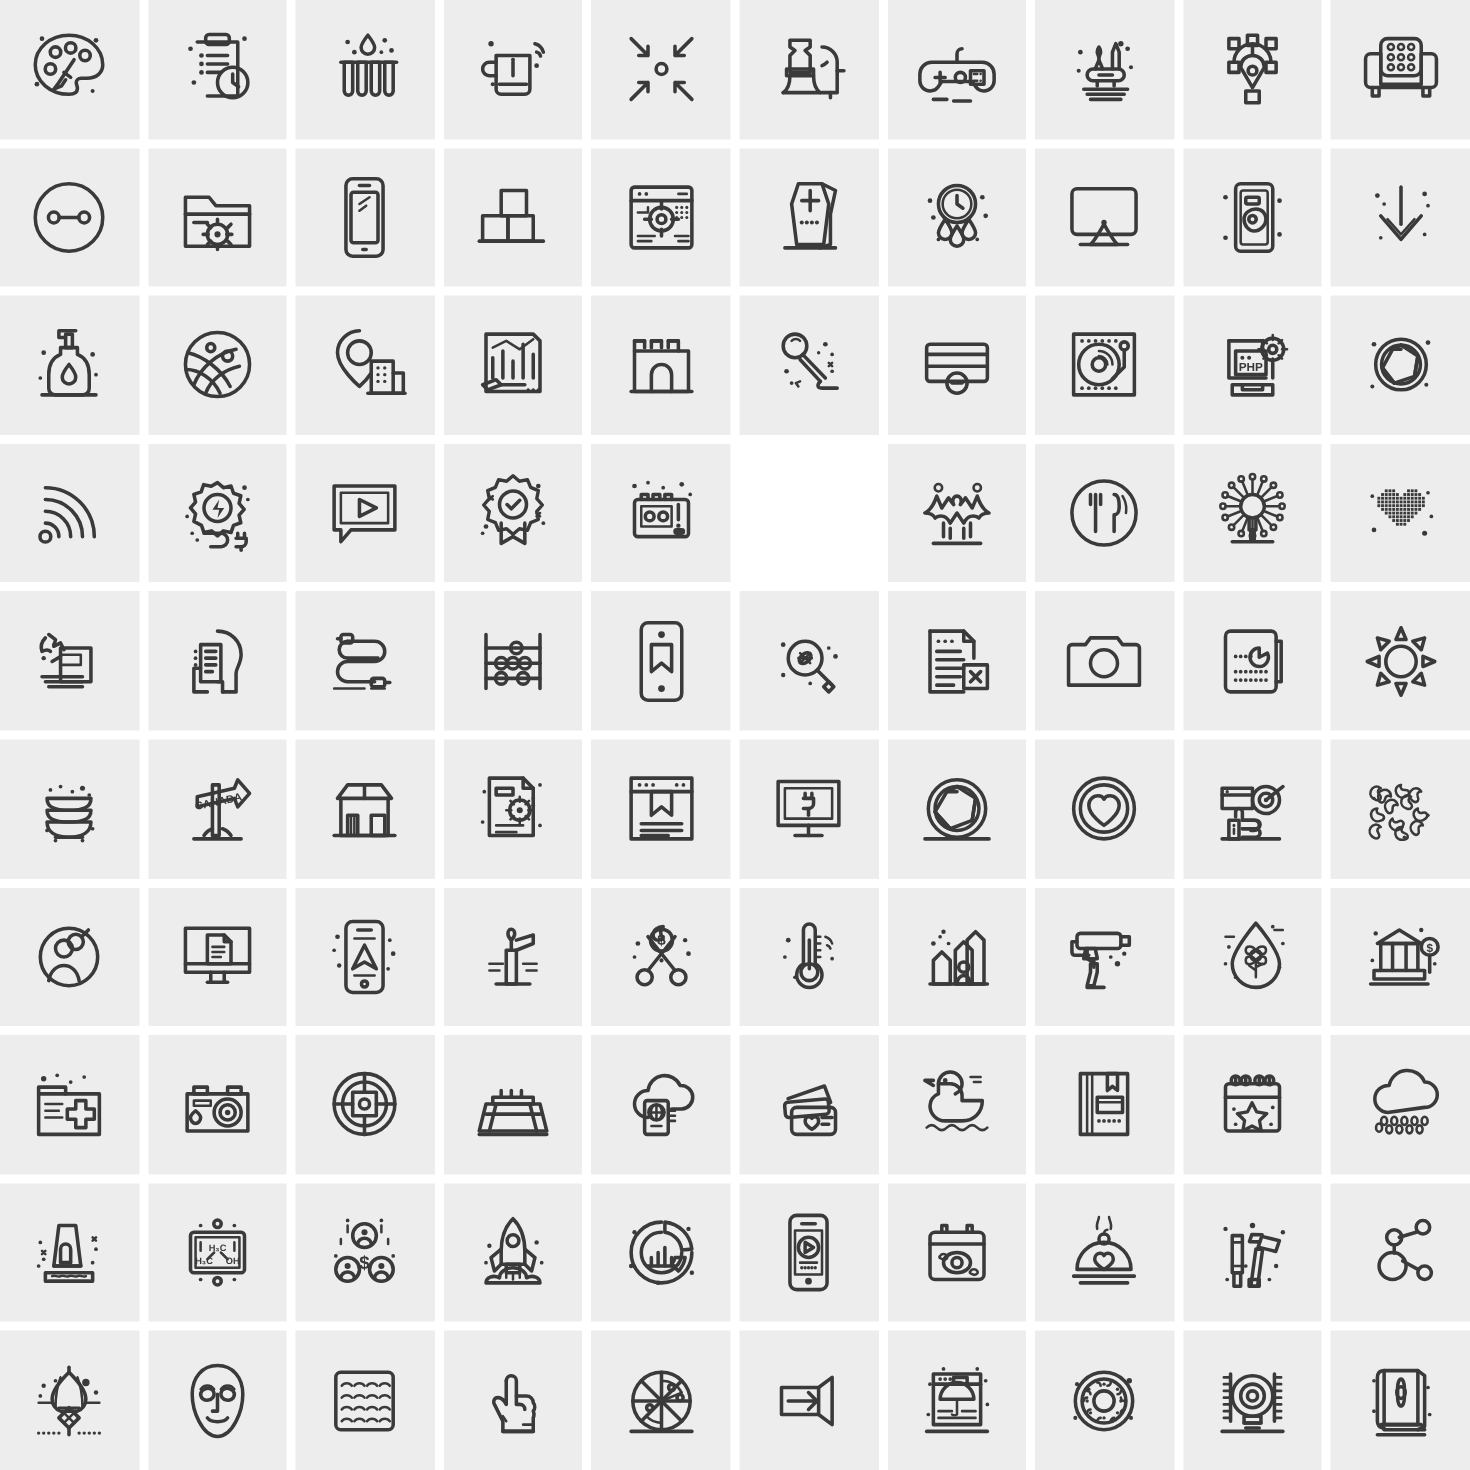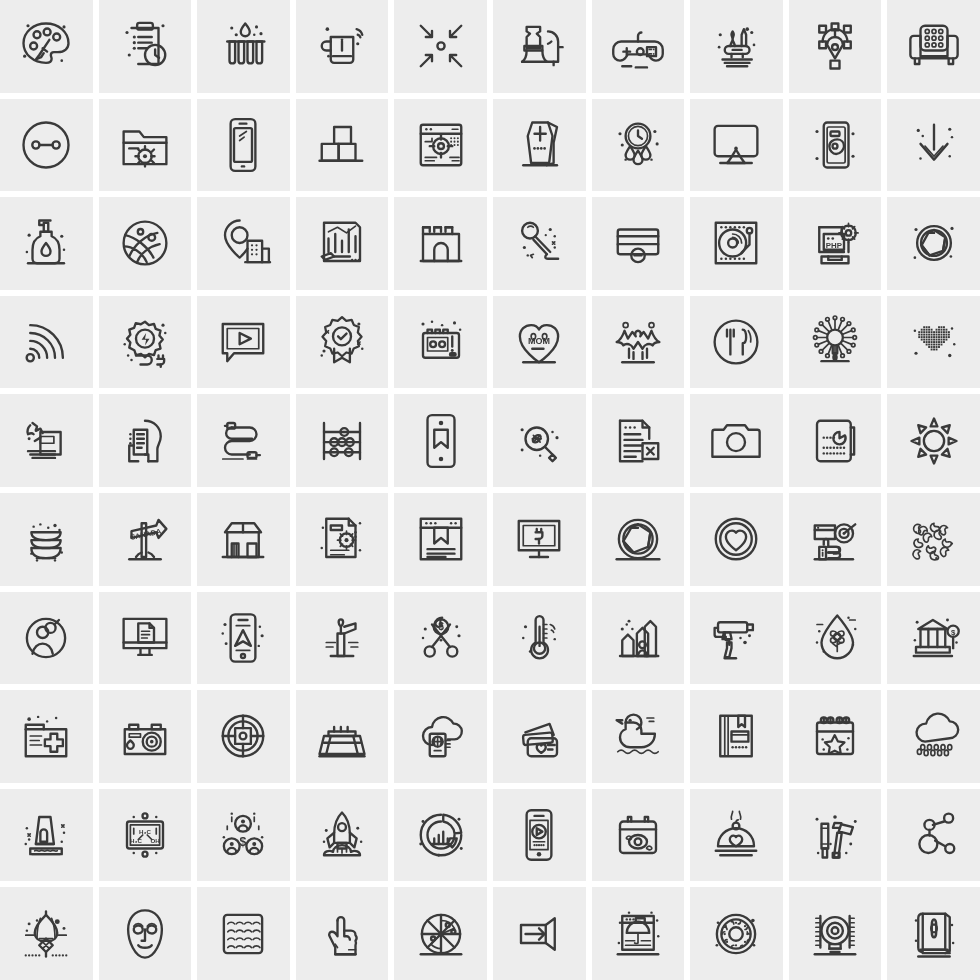--- a/index.html
+++ b/index.html
@@ -481,30 +481,20 @@
         <circle cx="33" cy="34" r="2.6"></circle>
         <path d="M42 27v9"></path>
         <circle class="f" cx="42" cy="39.5" r="1.3"></circle>
         <rect x="40" y="42" width="5" height="2" rx="1"></rect>
         <path d="M20 24v-3h4v3M27 24v-3h4v3M34 24v-3h4v3"></path>
         <circle class="f" cx="16" cy="16" r="1.4"></circle>
         <circle class="f" cx="24" cy="14" r="1.1"></circle>
         <circle class="f" cx="33" cy="17" r="1.1"></circle>
         <circle class="f" cx="44" cy="15" r="1.4"></circle>
         <circle class="f" cx="49" cy="21" r="1.1"></circle>
-      </svg>
-    </div>
-    <div class="tile" title="Mom Heart" style="grid-area: 4 / 6;">
-      <svg class="ic" width="72" height="72" viewBox="0 0 64 64">
-        <path d="M32 50s-17-11-17-23c0-6 4.5-10 10-10 3.5 0 6 1.8 7 4 1-2.2 3.5-4 7-4 5.5 0 10 4 10 10 0 12-17 23-17 23z"></path>
-        <text x="32" y="34" font-size="8" text-anchor="middle">MOM</text>
-        <path d="M25 27c0-1.5 1-2.5 2-2.5s2 1 2 2.5c0 2-2 3.5-2 3.5s-2-1.5-2-3.5z" class="thin"></path>
-        <path d="M35 27c0-1.5 1-2.5 2-2.5s2 1 2 2.5c0 2-2 3.5-2 3.5s-2-1.5-2-3.5z" class="thin"></path>
-        <path d="M26 38h10"></path>
-        <path d="M18 50h28"></path>
       </svg>
     </div>
     <div class="tile" title="Bat" style="grid-area: 4 / 7;">
       <svg class="ic" width="72" height="72" viewBox="0 0 64 64">
         <path d="M32 22c-1.5 0-2.5 1.5-2.5 3 0 1 .5 2 .5 2l-3-4-4 6-3-7c-2 6-5 9-7 10 3 0 5 1 6 3 1-1 3-1.5 5-1 1.5.5 3 2 4 4l4-6 4 6c1-2 2.5-3.5 4-4 2-.5 4 0 5 1 1-2 3-3 6-3-2-1-5-4-7-10l-3 7-4-6-3 4s.5-1 .5-2c0-1.5-1-3-2.5-3z"></path>
         <path d="M24 38v8M28 41v6M36 41v6M40 38v8"></path>
         <path d="M18 50h28"></path>
         <circle cx="21" cy="17" r="2.2" class="thin"></circle>
         <circle cx="44" cy="17" r="2.2" class="thin"></circle>
       </svg>

